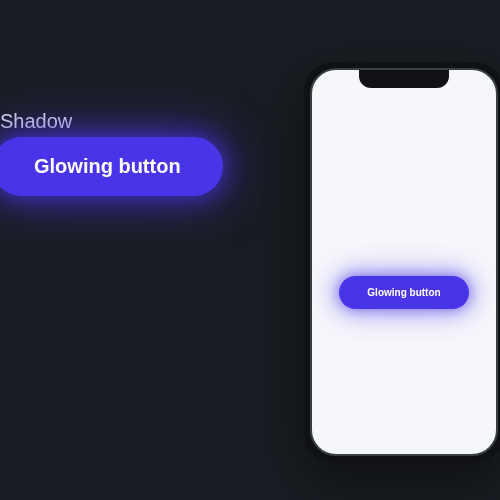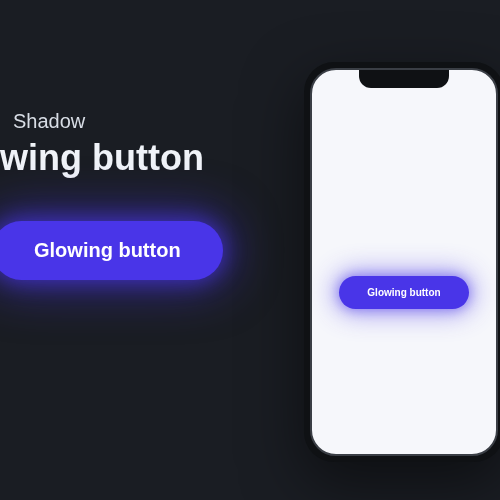--- a/index.html
+++ b/index.html
@@ -14,21 +14,21 @@
       position: absolute;
       left: 0; top: 0;
       width: 310px; height: 100%;
       padding-top: 110px;
     }
     .subtitle {
       color: #d8dde5;
       font-size: 20px;
       font-weight: 400;
       margin-bottom: 4px;
-      padding-left: 13px;
+      padding-left: 0;
     }
     .title {
       color: #f0f3f8;
       font-size: 36px;
       font-weight: 600;
       margin-bottom: 42px;
       padding-left: 0;
     }
     .glow-button-large {
       display: inline-flex;
@@ -92,21 +92,20 @@
       cursor: pointer;
       box-shadow: 0 0 26px 5px rgba(73,53,232,0.45), 0 0 12px 1px rgba(73,53,232,0.45);
       margin-top: 60px;
     }
   </style>
 </head>
 <body>
 
 <div class="left-panel">
   <div class="subtitle">Shadow</div>
-  <div class="title">wing button</div>
   <button class="glow-button-large">Glowing button</button>
 </div>
 
 <div class="phone">
   <div class="phone-frame">
     <div class="notch"></div>
     <div class="phone-screen">
       <button class="glow-button-small">Glowing button</button>
     </div>
   </div>

